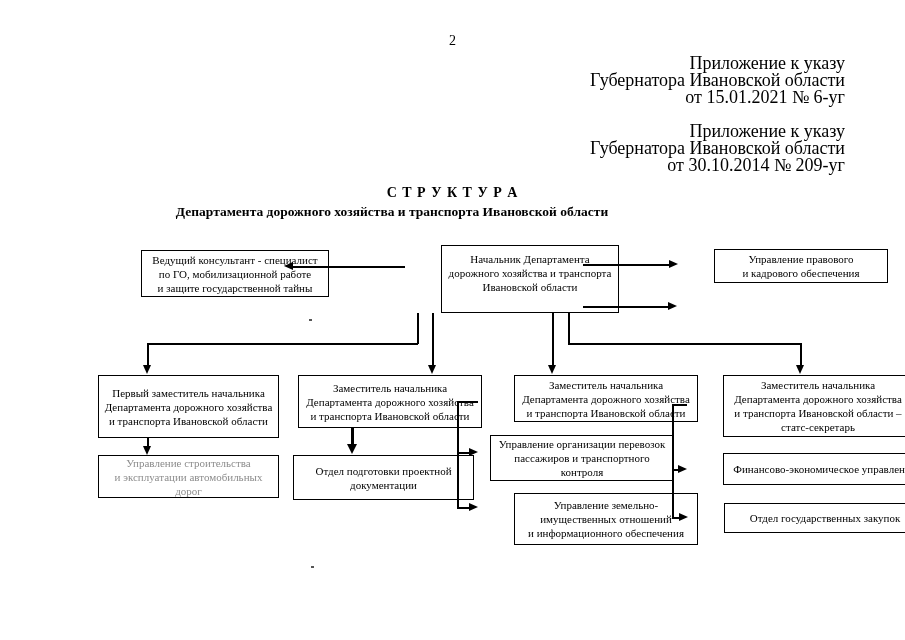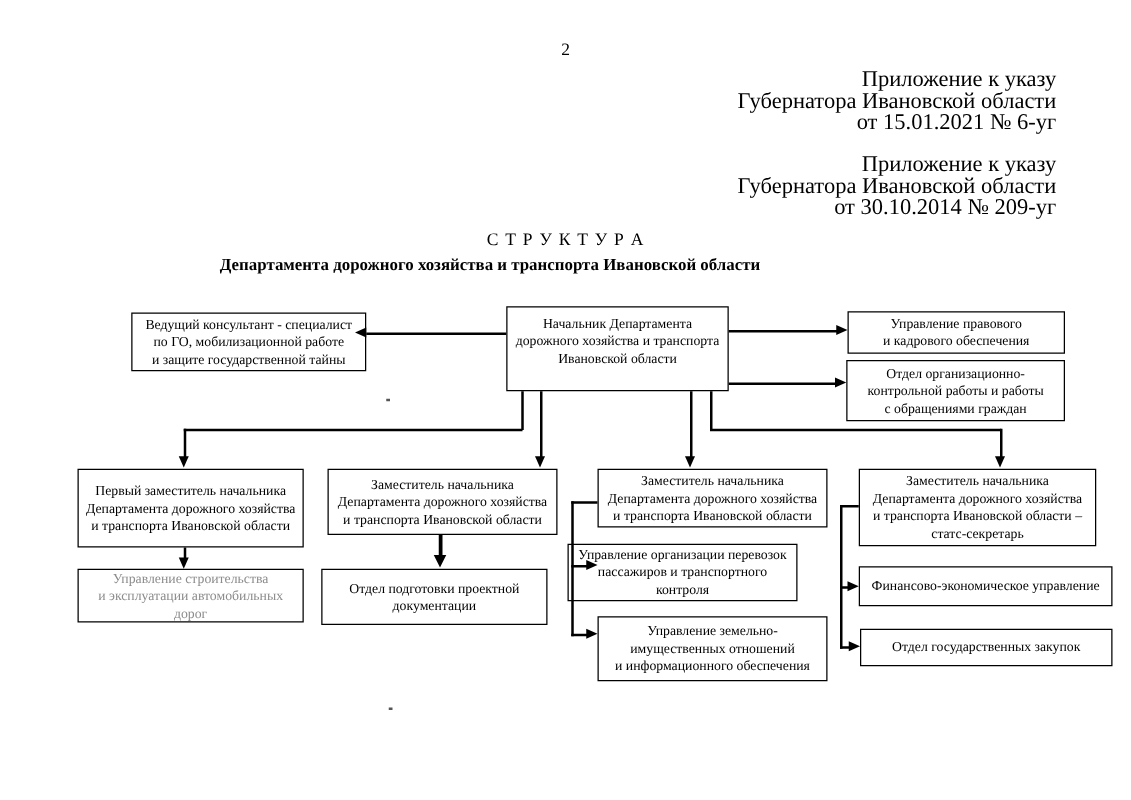--- a/index.html
+++ b/index.html
@@ -10,31 +10,31 @@
   .pagenum {
     position:absolute; top:33px; left:0; width:905px; text-align:center;
     font-size:14px;
   }
   .annot {
     position:absolute; right:60px; text-align:right;
     font-size:18px; line-height:17px; white-space:pre-line;
   }
   .title-main {
     position:absolute; top:185px; left:0; width:905px; text-align:center;
-    font-size:14px; font-weight:normal; letter-spacing:1px;
+    font-size:14px; font-weight:bold; letter-spacing:1px;
   }
   .title-sub {
     position:absolute; top:204px; left:0; width:784px; text-align:center;
     font-size:13.5px; font-weight:bold;
   }
   .box {
     position:absolute; box-sizing:border-box; border:1.5px solid #000;
     background:#fff; display:flex; flex-direction:column; justify-content:center;
     align-items:center; text-align:center; font-size:11px; line-height:14px;
-    white-space:pre-line; padding:1px 2px;
+    white-space:pre-line; padding:1px 2px;margin-left:36px;
   }
   .align-top { justify-content:flex-start; padding-top:6px; }
   .faded { color:#8c8c8c; }
   .hl { position:absolute; background:#000; height:1.5px; }
   .vl { position:absolute; background:#000; width:1.5px; }
   .vl-bold { position:absolute; background:#000; width:2.5px; }
   .ar-d { position:absolute; width:0; height:0;
           border-left:4.5px solid transparent; border-right:4.5px solid transparent;
           border-top:9px solid #000; }
   .ar-d-big { position:absolute; width:0; height:0;
@@ -66,23 +66,20 @@
   <div class="title-sub">Департамента дорожного хозяйства и транспорта Ивановской области</div>
 
   <div class="box" style="left:105px;top:250px;width:188px;height:47px;border-width:1px;">Ведущий консультант - специалист
 по ГО, мобилизационной работе
 и защите государственной тайны</div>
   <div class="box" style="left:678px;top:249px;width:174px;height:34px;border-width:1px;">Управление правового
 и кадрового обеспечения</div>
   <div class="box align-top" style="left:405px;top:245px;width:178px;height:68px;">Начальник Департамента
 дорожного хозяйства и транспорта
 Ивановской области</div>
-  <div class="box" style="left:677px;top:288px;width:175px;height:49px;border-width:1px;">Отдел организационно-
-контрольной работы и работы
-с обращениями граждан</div>
 
   <div class="box" style="left:62px;top:375px;width:181px;height:63px;">Первый заместитель начальника
 Департамента дорожного хозяйства
 и транспорта Ивановской области</div>
   <div class="box" style="left:262px;top:375px;width:184px;height:53px;">Заместитель начальника
 Департамента дорожного хозяйства
 и транспорта Ивановской области</div>
   <div class="box" style="left:478px;top:375px;width:184px;height:47px;">Заместитель начальника
 Департамента дорожного хозяйства
 и транспорта Ивановской области</div>

